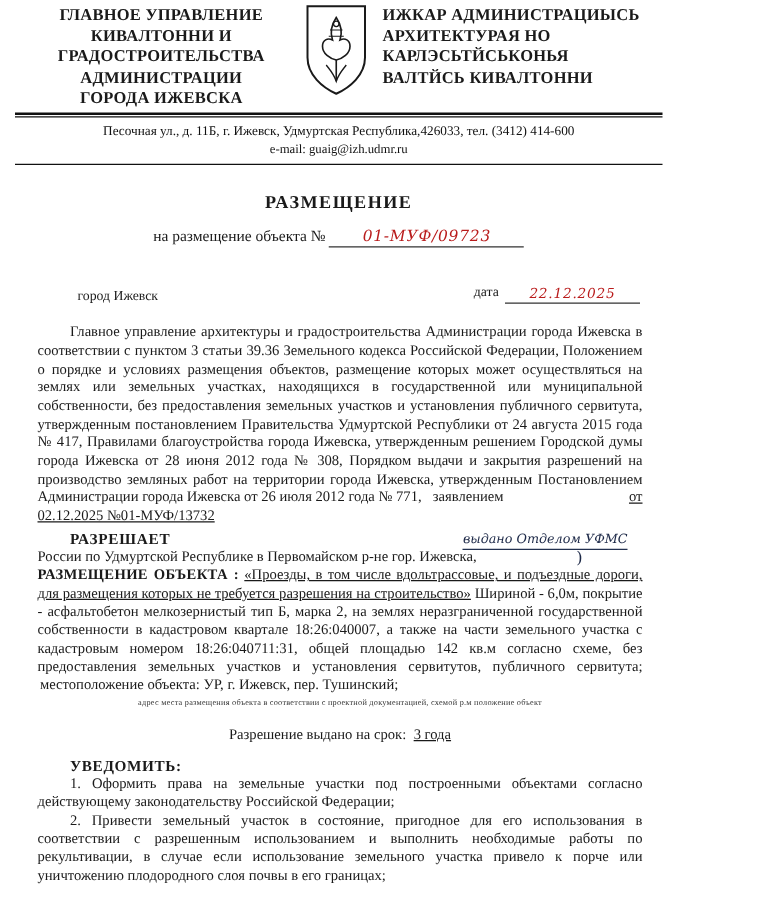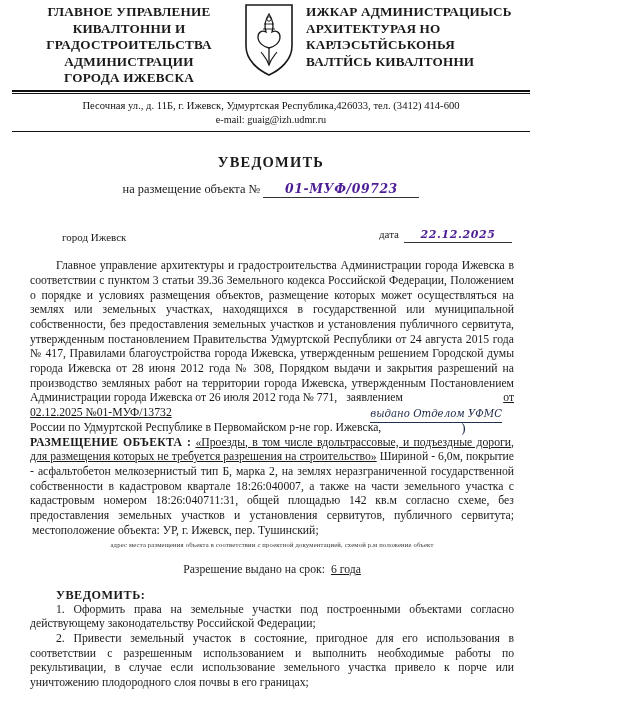--- a/index.html
+++ b/index.html
@@ -92,22 +92,22 @@
     margin-top: 22px;
   }
   .doc-subtitle {
     text-align: center;
     font-size: 12.4px;
     margin-top: 10px;
   }
   .handwriting {
     font-family: "DejaVu Serif", serif;
     font-style: italic;
-    font-weight: bold;
-    color: #4c1d95;
+    font-weight: normal;
+    color: #b91c1c;
     letter-spacing: 0.6px;
   }
   .num-line {
     display: inline-block;
     border-bottom: 1.1px solid #333;
     padding: 0 4px 1px 4px;
     min-width: 148px;
     text-align: center;
   }
 
@@ -244,21 +244,21 @@
   <div class="rule-thick"></div>
   <div class="rule-thin"></div>
 
   <div class="contacts">
     <div>Песочная ул., д. 11Б, г. Ижевск, Удмуртская Республика,426033, тел. (3412) 414-600</div>
     <div class="email">e-mail: guaig@izh.udmr.ru</div>
   </div>
 
   <div class="rule-contacts"></div>
 
-  <div class="doc-title">УВЕДОМИТЬ</div>
+  <div class="doc-title">РАЗМЕЩЕНИЕ</div>
   <div class="doc-subtitle">
     <span>на размещение объекта №</span>
     <span class="num-line handwriting">01-МУФ/09723</span>
   </div>
 
   <div class="city-date">
     <span>город Ижевск</span>
     <span class="date-wrap">
       <span>дата</span>
       <span class="date-line handwriting">22.12.2025</span>
@@ -268,40 +268,41 @@
   <div class="body-text">
 
     <p>
       <span>Главное управление архитектуры и градостроительства Администрации города Ижевска в соответствии с пунктом 3 статьи 39.36 Земельного кодекса Российской Федерации, Положением о порядке и условиях размещения объектов, размещение которых может осуществляться на землях или земельных участках, находящихся в государственной или муниципальной собственности, без предоставления земельных участков и установления публичного сервитута, утвержденным постановлением Правительства Удмуртской Республики от 24 августа 2015 года № 417, Правилами благоустройства города Ижевска, утвержденным решением Городской думы города Ижевска от 28 июня 2012 года № 308, Порядком выдачи и закрытия разрешений на производство земляных работ на территории города Ижевска, утвержденным Постановлением Администрации города Ижевска от 26 июля 2012 года № 771,</span>
       <span style="padding-left:6px;">заявлением</span>
       <span style="float:right;" class="u">от</span>
     </p>
 
     <p class="noindent u">02.12.2025  №01-МУФ/13732</p>
 
+    <div class="razreshaet">РАЗРЕШАЕТ</div>
 
     <p class="noindent" style="position:relative;">
       <span>России  по Удмуртской Республике в Первомайском  р-не гор. Ижевска,</span>
       <span class="stamp-note underline-blue" style="position:absolute; right:12px; top:-14px;">выдано Отделом УФМС</span>
       <span class="paren" style="position:absolute; right:48px; top:1px;">)</span>
     </p>
 
     <p class="noindent obj-block">
       <span class="section-label">РАЗМЕЩЕНИЕ ОБЪЕКТА :</span>
       <span class="u">«Проезды, в том числе вдольтрассовые, и подъездные дороги, для размещения которых не требуется разрешения на строительство»</span>
       <span>Шириной - 6,0м, покрытие - асфальтобетон мелкозернистый тип Б, марка 2, на землях неразграниченной государственной собственности  в кадастровом  квартале 18:26:040007,   а также на части земельного участка с кадастровым номером  18:26:040711:31,  общей площадью 142 кв.м  согласно схеме,  без предоставления  земельных  участков  и установления  сервитутов,   публичного  сервитута;</span>
       <span style="padding-left:2px;">местоположение объекта:</span>
       <span>УР, г. Ижевск, пер. Тушинский;</span>
     </p>
 
     <div class="caption-tiny">адрес места размещения объекта в соответствии с проектной документацией, схемой р.м положение объект</div>
 
     <div class="term-line">
       <span>Разрешение выдано на срок:</span>
-      <span class="u" style="padding-left:3px;">6 года</span>
+      <span class="u" style="padding-left:3px;">3 года</span>
     </div>
 
     <div class="notify-title">УВЕДОМИТЬ:</div>
 
     <p class="item">1.  Оформить права на земельные участки под построенными     объектами согласно действующему законодательству Российской Федерации;</p>
     <p class="item">2. Привести земельный участок в состояние, пригодное для его использования в соответствии с разрешенным использованием и выполнить необходимые работы по рекультивации, в случае если использование земельного участка привело к порче или уничтожению плодородного слоя почвы в его границах;</p>
 
   </div>
 </div>
 

